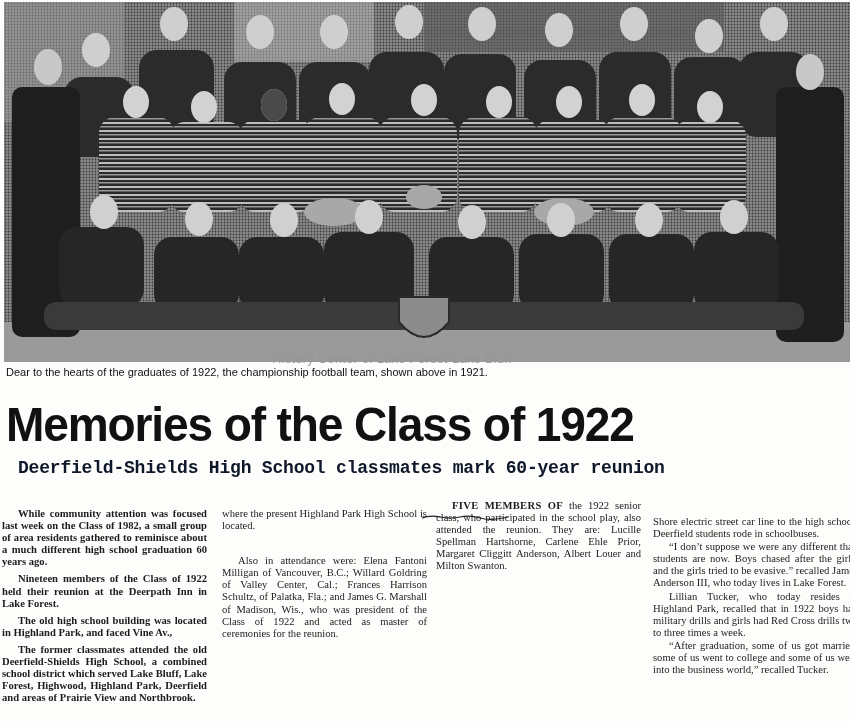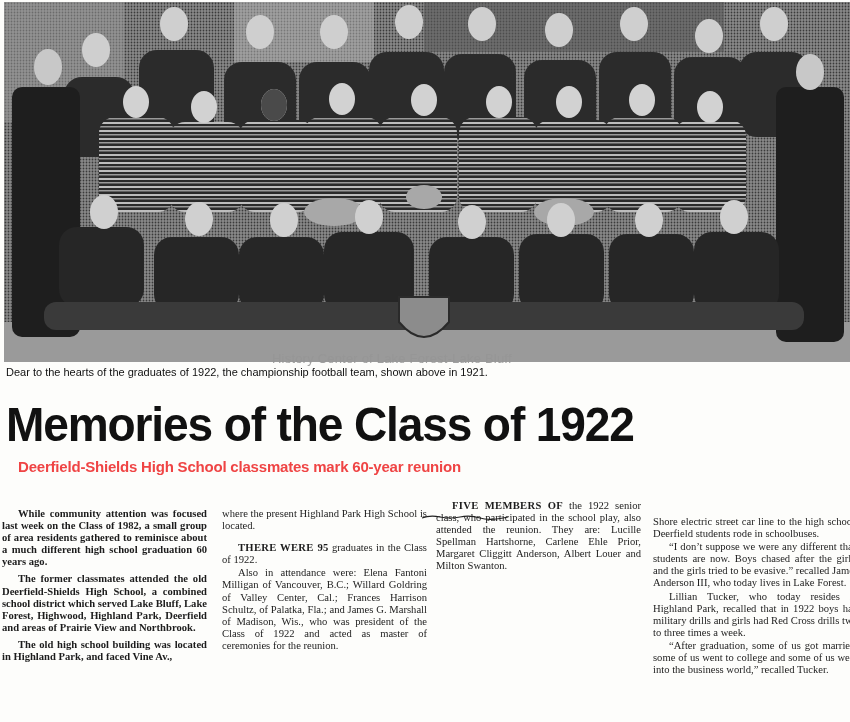--- a/index.html
+++ b/index.html
@@ -21,22 +21,22 @@
     font-size: 11px; color: #111; white-space: nowrap;
   }
 
   
   .headline {
     position: absolute; left: 6px; top: 396px; font-family: "Liberation Sans", sans-serif;
     font-weight: bold; font-size: 49px; letter-spacing: -1.2px; color: #111; white-space: nowrap;
     transform: scaleX(0.94); transform-origin: left top;
   }
   .subhead {
-    position: absolute; left: 18px; top: 458px; font-family: Liberation Sans, sans-serif;
-    font-size: 15px; color: #ef4444; white-space: nowrap; letter-spacing: -0.2px;
+    position: absolute; left: 18px; top: 458px; font-family: Liberation Mono, monospace;
+    font-size: 18px; color: #0f172a; white-space: nowrap; letter-spacing: -0.2px;
   }
 
   
   .col {
     position: absolute; top: 508px; width: 205px;
     font-family: "Liberation Serif", serif; font-size: 10.6px; line-height: 12.1px;
     text-align: justify; color: #1c1c1c;
   }
   .col p { text-indent: 16px; margin-bottom: 5px; }
   .col p.tight { margin-bottom: 1px; }
@@ -169,27 +169,27 @@
 </div>
 <div class="watermark">History Center of Lake Forest-Lake Bluff</div>
 
 <div class="caption">Dear to the hearts of the graduates of 1922, the championship football team, shown above in 1921.</div>
 
 <h1 class="headline">Memories of the Class of 1922</h1>
 <h2 class="subhead">Deerfield-Shields High School classmates mark 60-year reunion</h2>
 
 <div class="col c1">
   <p>While community attention was focused last week on the Class of 1982, a small group of area residents gathered to reminisce about a much different high school graduation 60 years ago.</p>
+  <p>Nineteen members of the Class of 1922 held their reunion at the Deerpath Inn in Lake Forest.</p>
+  <p>The old high school building was located in Highland Park, and faced Vine Av.,</p>
   <p>The former classmates attended the old Deerfield-Shields High School, a combined school district which served Lake Bluff, Lake Forest, Highwood, Highland Park, Deerfield and areas of Prairie View and Northbrook.</p>
-  <p>The old high school building was located in Highland Park, and faced Vine Av.,</p>
 </div>
 
 <div class="col c2">
-  <p class="noindent" style="margin-bottom:10px;">where the present Highland Park High School is located.</p>
-  <p class="tight"><span class="lead">THERE WERE 95</span> <span>graduates in the Class of 1922.</span></p>
+  <p class="noindent" style="margin-bottom:23px;">where the present Highland Park High School is located.</p>
   <p class="tight">Also in attendance were: Elena Fantoni Milligan of Vancouver, B.C.; Willard Goldring of Valley Center, Cal.; Frances Harrison Schultz, of Palatka, Fla.; and James G. Marshall of Madison, Wis., who was president of the Class of 1922 and acted as master of ceremonies for the reunion.</p>
 </div>
 
 <svg class="squiggle" width="90" height="10" viewBox="0 0 90 10">
   <path d="M2 6 Q10 3 20 5 T40 5 T60 6 T88 5" fill="none" stroke="#222" stroke-width="1.2"></path>
 </svg>
 
 <div class="col c3">
   <p class="tight"><span class="lead">FIVE MEMBERS OF</span> <span>the 1922 senior class, who participated in the school play, also attended the reunion. They are: Lucille Spellman Hartshorne, Carlene Ehle Prior, Margaret Cliggitt Anderson, Albert Louer and Milton Swanton.</span></p>
 </div>

